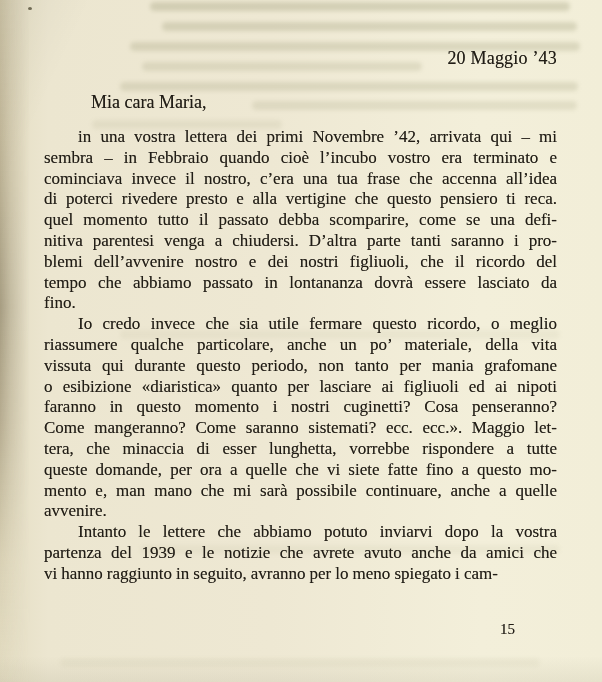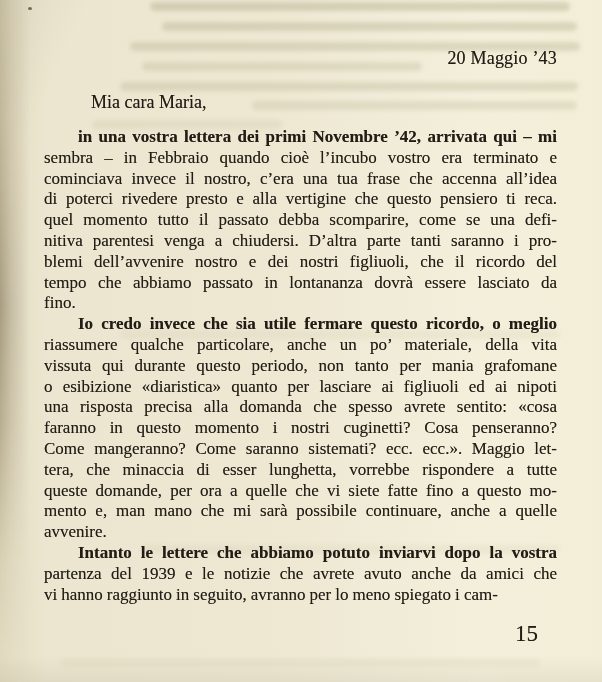--- a/index.html
+++ b/index.html
@@ -65,24 +65,24 @@
     position:absolute;top:127px;left:44px;width:513px;
     font-size:17px;line-height:20.8px;
     text-shadow:0 0 .5px rgba(33,29,22,.5);
   }
   .line{
     text-align:justify;
     text-align-last:justify;
     word-spacing:-0.2px;
   }
   .line.last{text-align-last:left;}
-  .line.first{text-indent:34px;font-weight:bold;}
+  .line.first{text-indent:34px;}
   .page-number{
-    position:absolute;top:621px;left:515px;
-    font-size:23px;
+    position:absolute;top:621px;left:500px;
+    font-size:15px;
     text-shadow:0 0 .5px rgba(33,29,22,.5);
   }
 </style>
 </head>
 <body>
 
 <div class="page">
 
   <div class="gutter"></div>
 
@@ -113,21 +113,20 @@
         <div class="line">nitiva parentesi venga a chiudersi. D’altra parte tanti saranno i pro-</div>
         <div class="line">blemi dell’avvenire nostro e dei nostri figliuoli, che il ricordo del</div>
         <div class="line">tempo che abbiamo passato in lontananza dovrà essere lasciato da</div>
         <div class="line last">fino.</div>
       </div>
       <div>
         <div class="line first">Io credo invece che sia utile fermare questo ricordo, o meglio</div>
         <div class="line">riassumere qualche particolare, anche un po’ materiale, della vita</div>
         <div class="line">vissuta qui durante questo periodo, non tanto per mania grafomane</div>
         <div class="line">o esibizione «diaristica» quanto per lasciare ai figliuoli ed ai nipoti</div>
-        <div class="line">una risposta precisa alla domanda che spesso avrete sentito: «cosa</div>
         <div class="line">faranno in questo momento i nostri cuginetti? Cosa penseranno?</div>
         <div class="line">Come mangeranno? Come saranno sistemati? ecc. ecc.». Maggio let-</div>
         <div class="line">tera, che minaccia di esser lunghetta, vorrebbe rispondere a tutte</div>
         <div class="line">queste domande, per ora a quelle che vi siete fatte fino a questo mo-</div>
         <div class="line">mento e, man mano che mi sarà possibile continuare, anche a quelle</div>
         <div class="line last">avvenire.</div>
       </div>
       <div>
         <div class="line first">Intanto le lettere che abbiamo potuto inviarvi dopo la vostra</div>
         <div class="line">partenza del 1939 e le notizie che avrete avuto anche da amici che</div>

